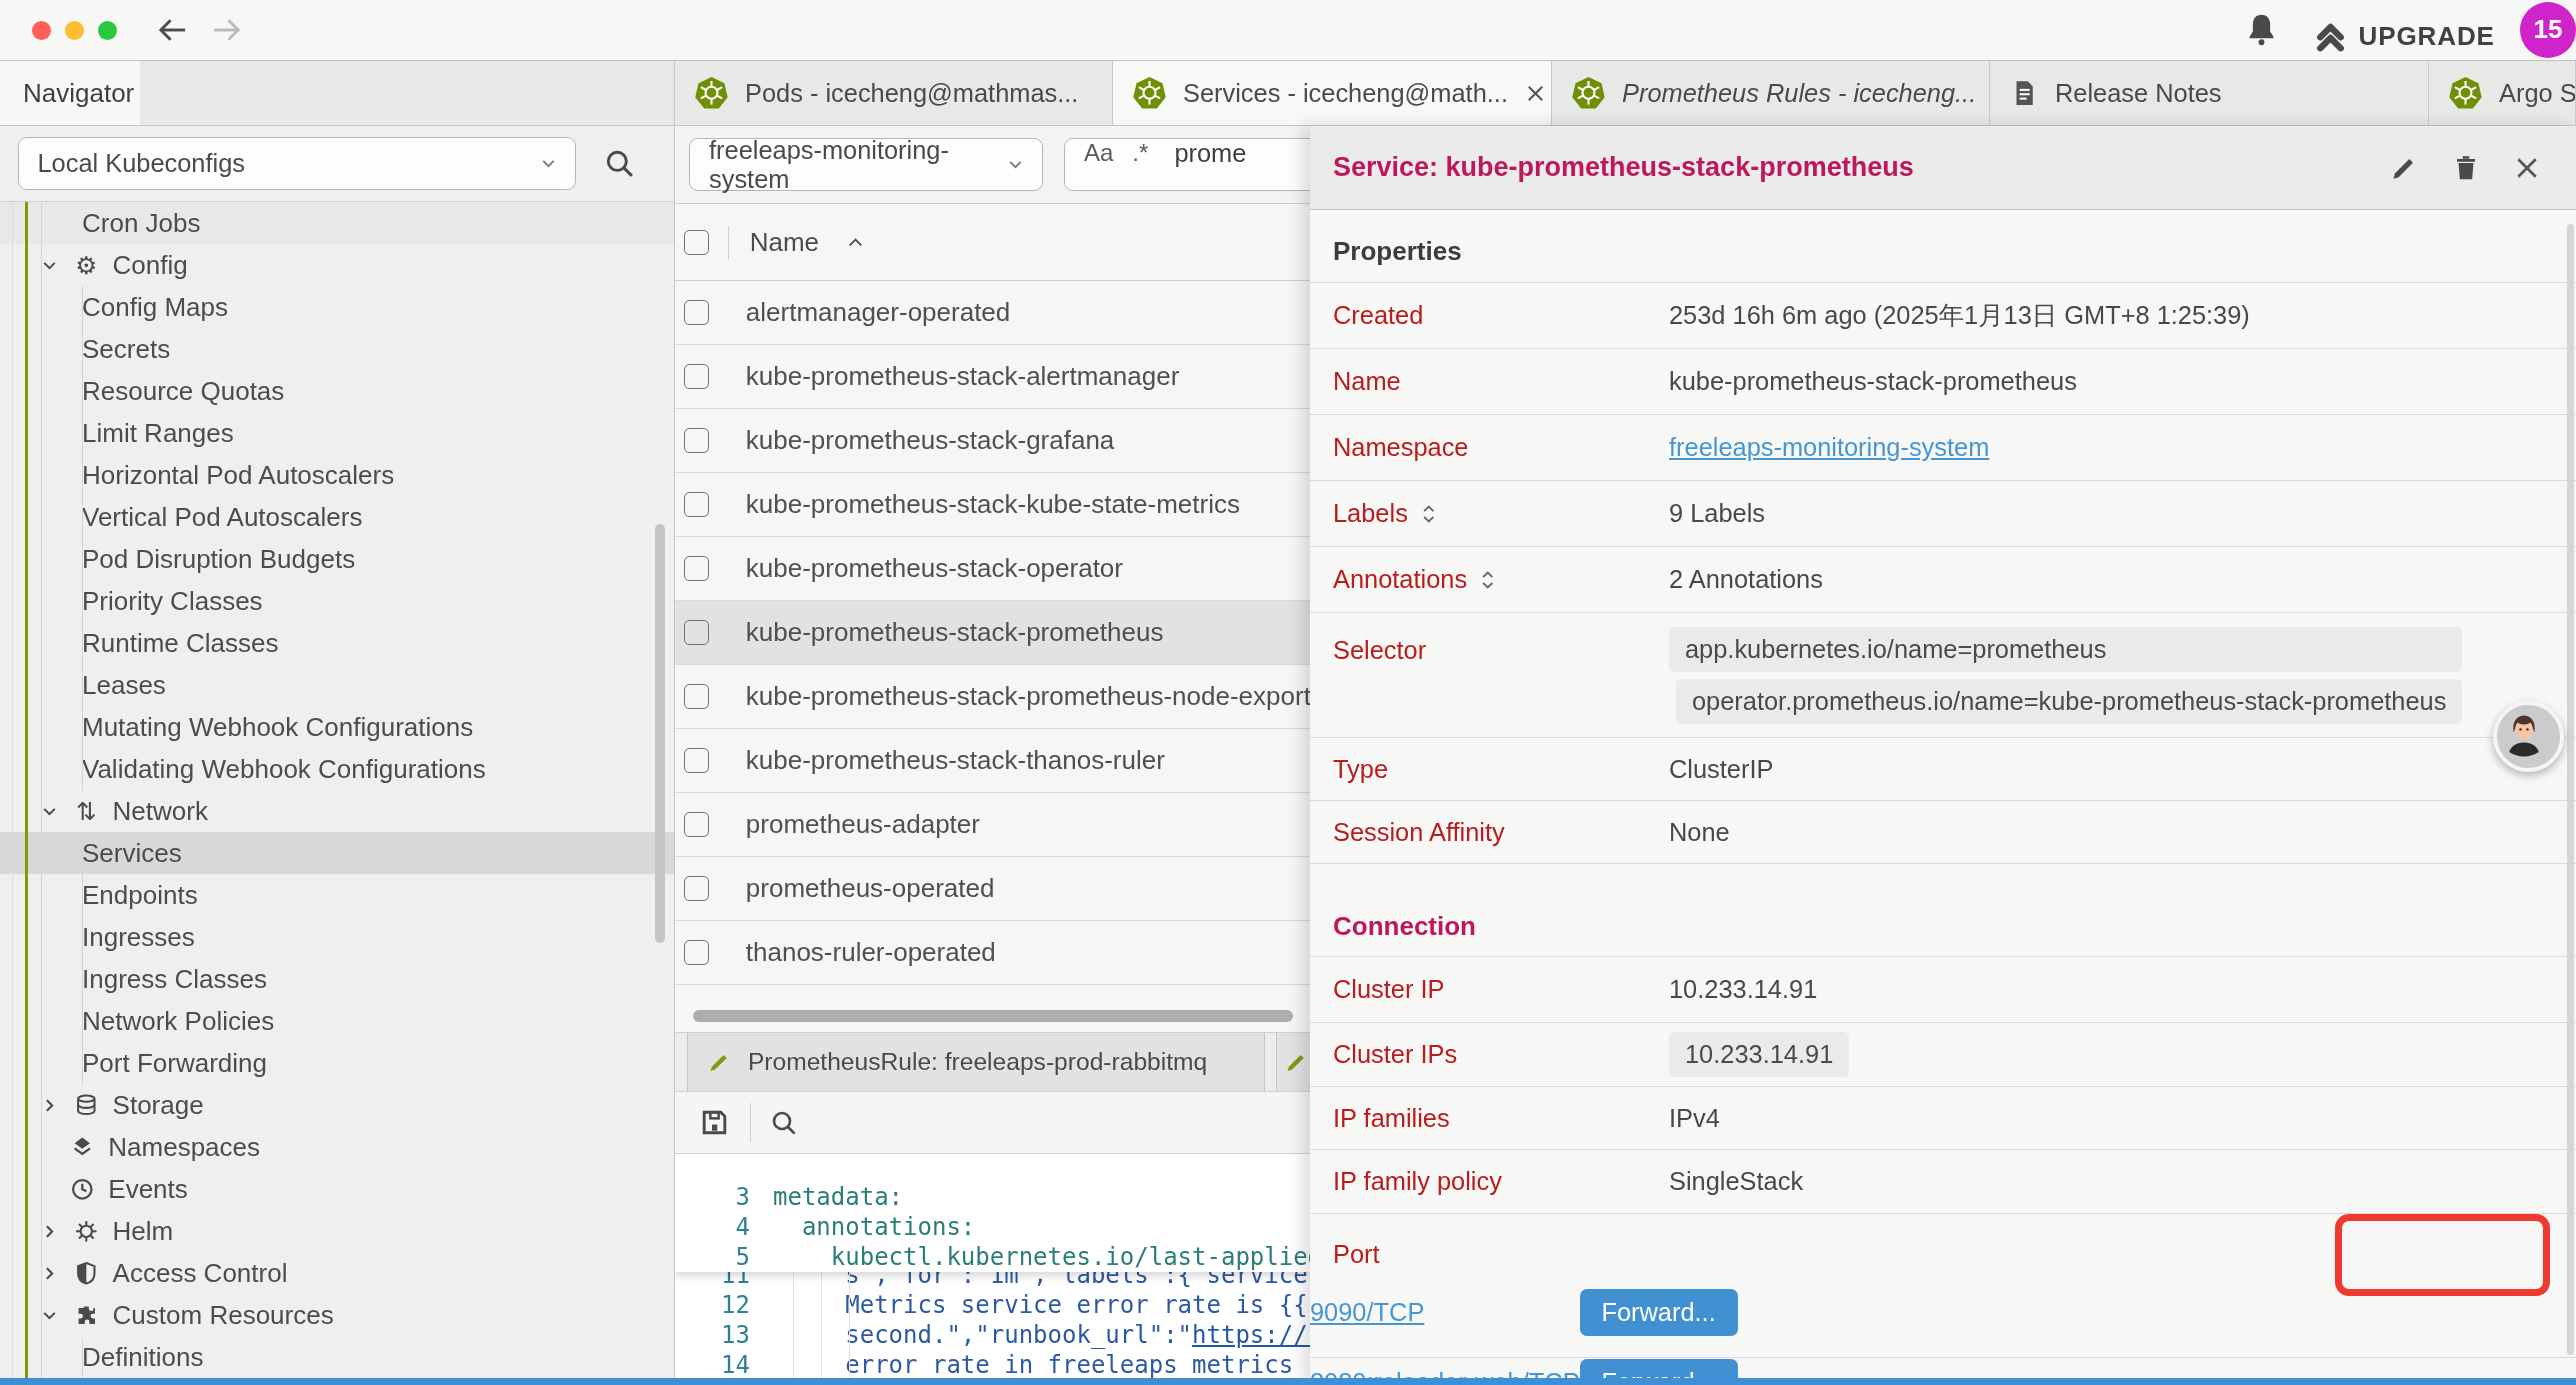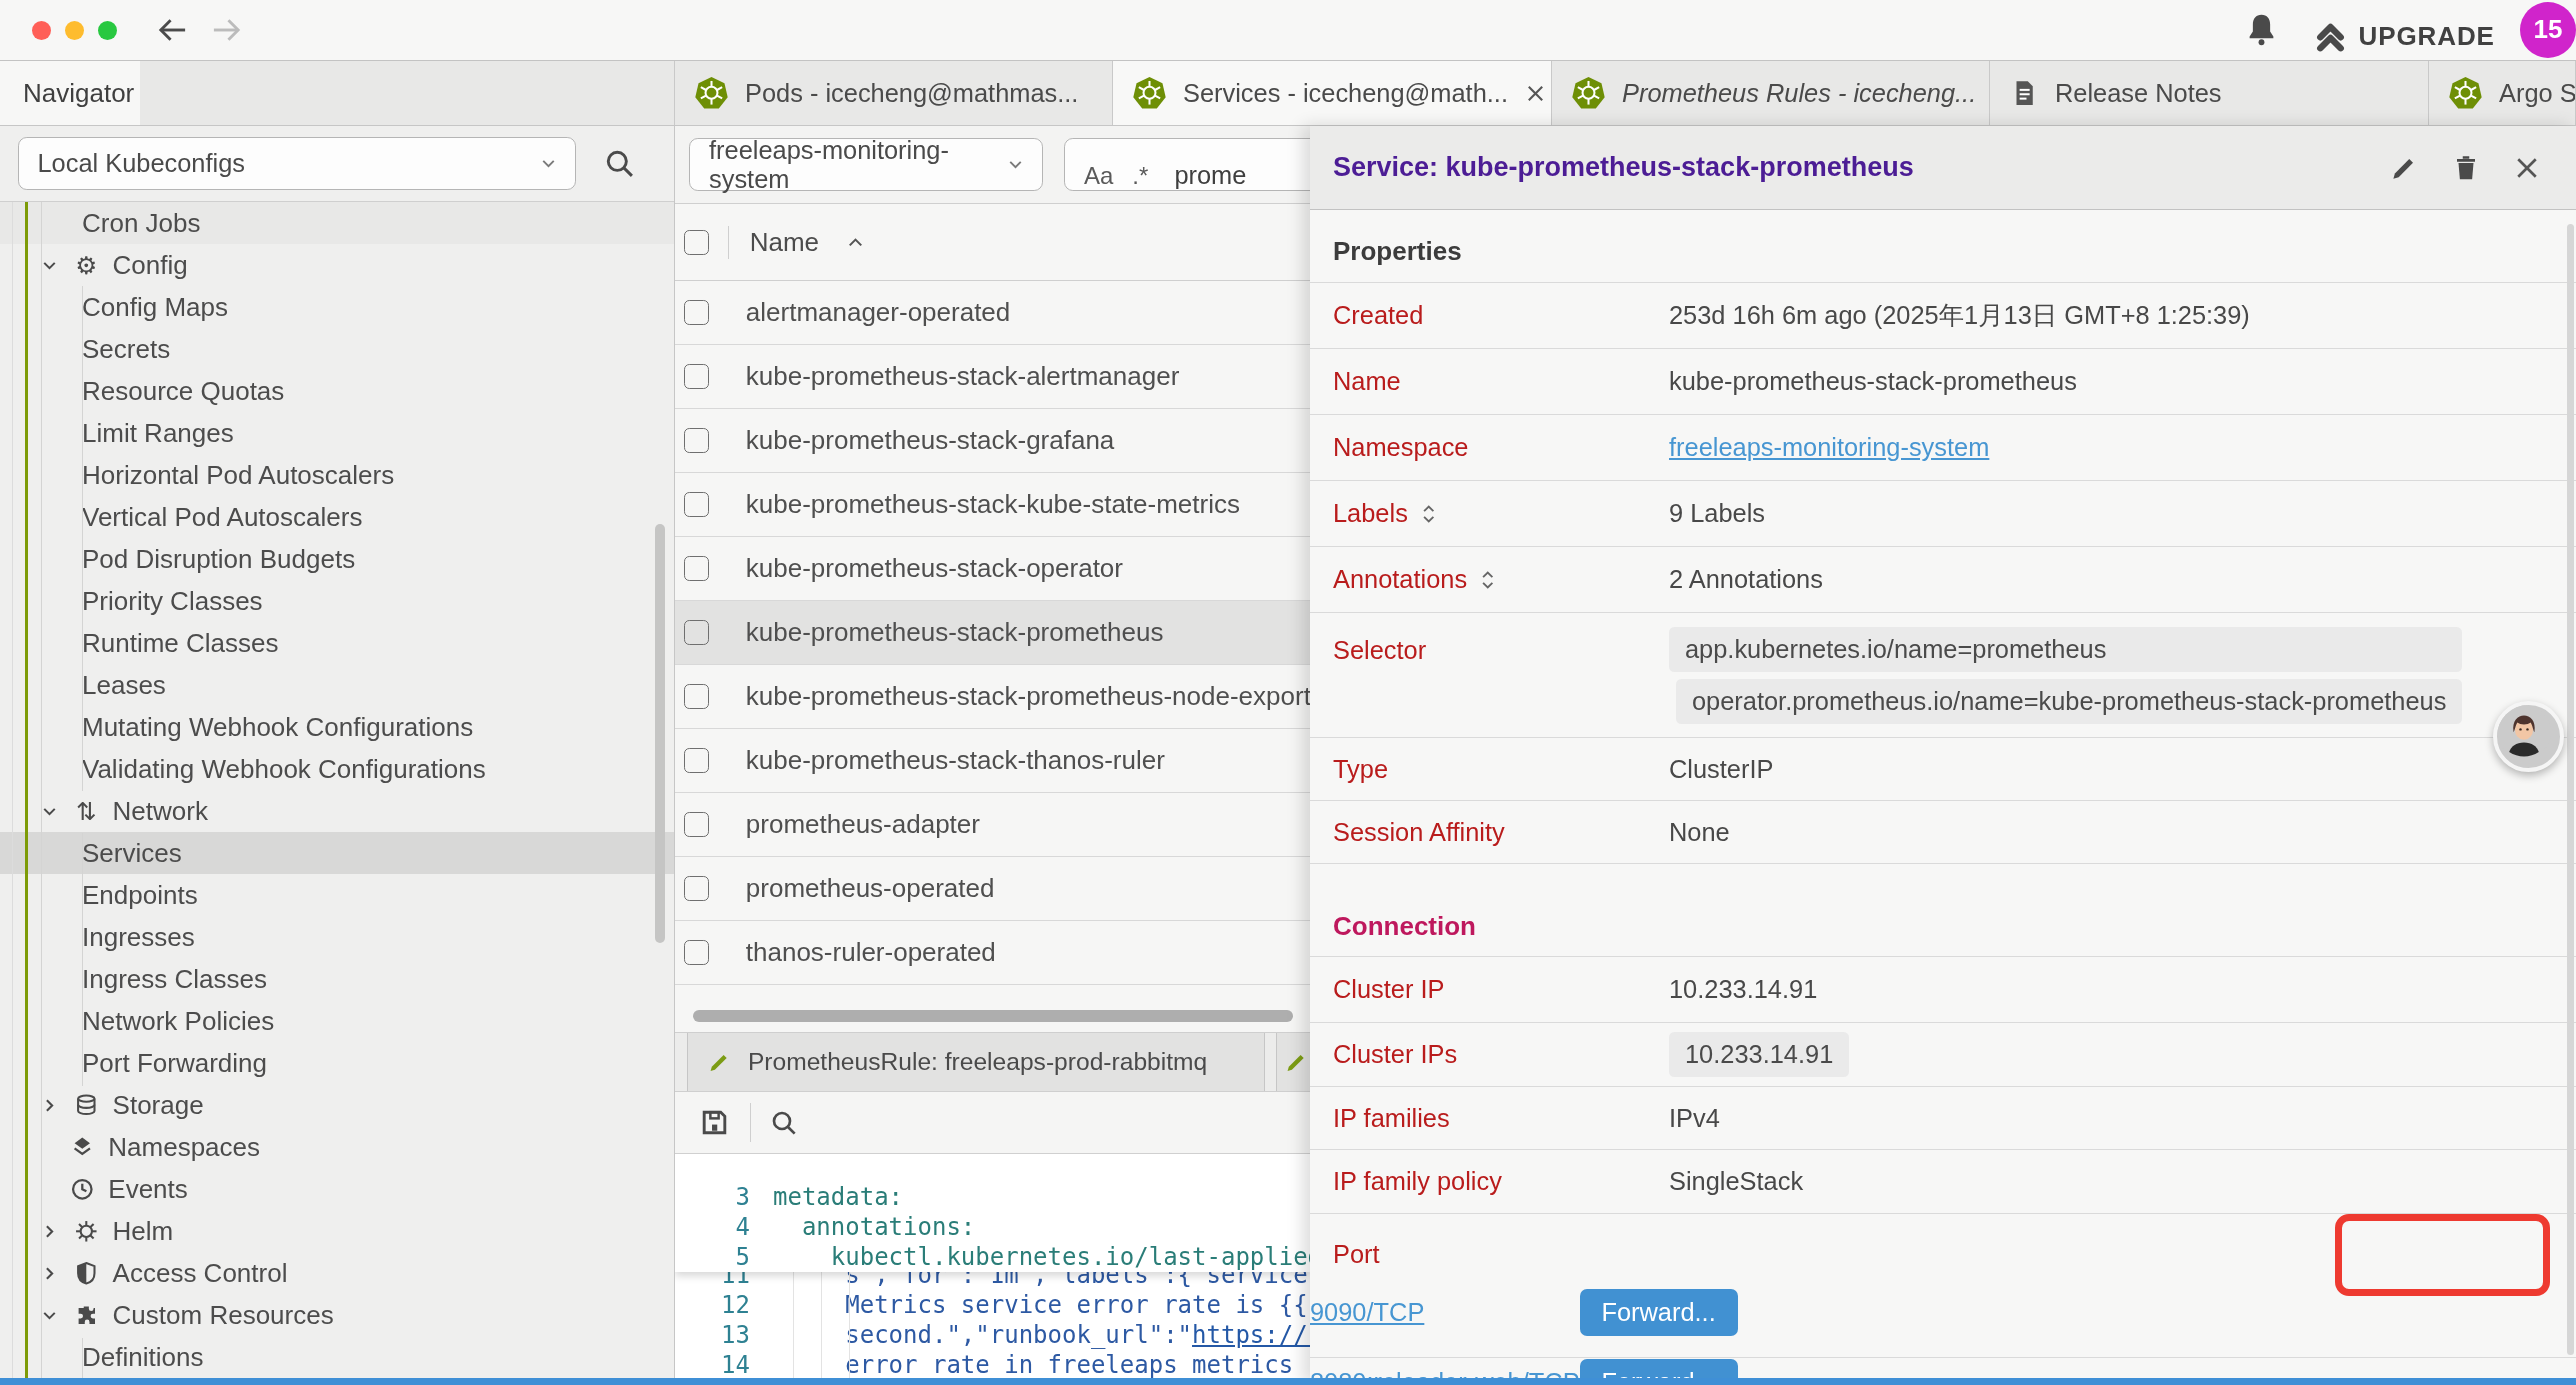--- a/index.html
+++ b/index.html
@@ -45,21 +45,21 @@
   .trow.leaf{padding-left:68px;gap:12.3px}
   .trow.highlight{background:#e8e8e7}
   .trow.selected{background:#d8d8d7}
   .ticon{display:inline-flex;width:28px;justify-content:center;color:#4a4a4a;font-size:24.6px}
   .sb-thumb{position:absolute;right:8.8px;top:322px;width:10.5px;height:419px;background:#c5c5c4;border-radius:5.3px}
 
   
   .middle{width:635px;box-sizing:border-box;background:#f6f6f5;position:relative;overflow:hidden;flex-shrink:0}
   .filterrow{height:78px;border-bottom:0.9px solid #cfcfcf;box-sizing:border-box;display:flex;align-items:center;background:#f3f3f2}
   .ns-select{margin-left:14px;width:354px;flex-shrink:0}
-  .filterbox{margin-left:21px;width:263px;height:53px;border:1.8px solid #b5b5b5;border-radius:8.8px;background:#fdfdfd;display:flex;align-items:flex-end;box-sizing:border-box;flex-shrink:0}
+  .filterbox{margin-left:21px;width:263px;height:53px;border:1.8px solid #b5b5b5;border-radius:8.8px;background:#fdfdfd;display:flex;align-items:flex-start;box-sizing:border-box;flex-shrink:0}
   .tok{font-size:24px;color:#5a5a5a;margin-left:19px}
   .query{font-size:25.4px;color:#3f3f3f;margin-left:26px}
   .listheader{height:77px;border-bottom:0.9px solid #cfcfcf;box-sizing:border-box;display:flex;align-items:center}
   .cb{width:23px;height:23px;border:1.8px solid #6f6f6f;border-radius:5.3px;background:transparent;margin-left:8.8px;flex-shrink:0}
   .hdrdiv{width:0.9px;height:33px;background:#cfcfcf;margin-left:19px}
   .hdrname{margin-left:21px;font-size:26px;color:#4c4c4c}
   .sortcaret{margin-left:24.6px;display:inline-flex}
   .lrow{height:64px;border-bottom:0.9px solid #d8d8d8;box-sizing:border-box;display:flex;align-items:center;font-size:26px;color:#4f4f4f;white-space:nowrap}
   .lrow .rlabel{margin-left:37px}
   .lrow.selected{background:#e2e2e1}
@@ -75,21 +75,21 @@
   .codeline.key{color:#2a7d78}
   .sticky{padding-top:28px;background:#fff;box-shadow:0 4.4px 8px rgba(0,0,0,.16);position:relative;z-index:2}
   .clip11{height:17.5px;overflow:hidden;position:relative}
   .clip11 .codeline{margin-top:-12.3px}
   .codelink{text-decoration:underline;color:#2458a6}
   .eguide{position:absolute;width:0.9px;background:#e3e3e3;top:117px;height:112px;z-index:1}
 
   
   .panel{flex:1;background:#f7f7f6;box-shadow:-7px 0 16px rgba(0,0,0,.14);position:relative;z-index:5;display:flex;flex-direction:column;overflow:hidden}
   .phead{height:84px;background:#ebebea;border-bottom:1.8px solid #c2c2c2;box-sizing:border-box;display:flex;align-items:center;flex-shrink:0}
-  .ptitle{margin-left:23px;font-size:27px;font-weight:bold;color:#4c1d95;white-space:nowrap}
+  .ptitle{margin-left:23px;font-size:27px;font-weight:bold;color:#be185d;white-space:nowrap}
   .phicons{margin-left:auto;display:flex;align-items:center;gap:32px;margin-right:35px}
   .pbody{flex:1;position:relative;overflow:hidden}
   .pheading{height:72px;box-sizing:border-box;padding:26px 0 0 23px;font-size:26px;font-weight:bold;color:#3c3c3c}
   .prow{display:flex;align-items:center;border-top:0.9px solid #dadada;height:66px;box-sizing:border-box}
   .prow.h72{height:63px}.prow.h73{height:64px}
   .prow.selector{height:125px;align-items:flex-start}
   .prow.bb{border-bottom:0.9px solid #dadada}
   .plabel{width:359px;padding-left:23px;font-size:25.4px;color:#b91c1c;box-sizing:border-box;display:flex;align-items:center;gap:12.3px;flex-shrink:0}
   .plabel.top{align-items:flex-start;padding-top:23px}
   .pvalue{font-size:25.4px;color:#484848;white-space:nowrap}

